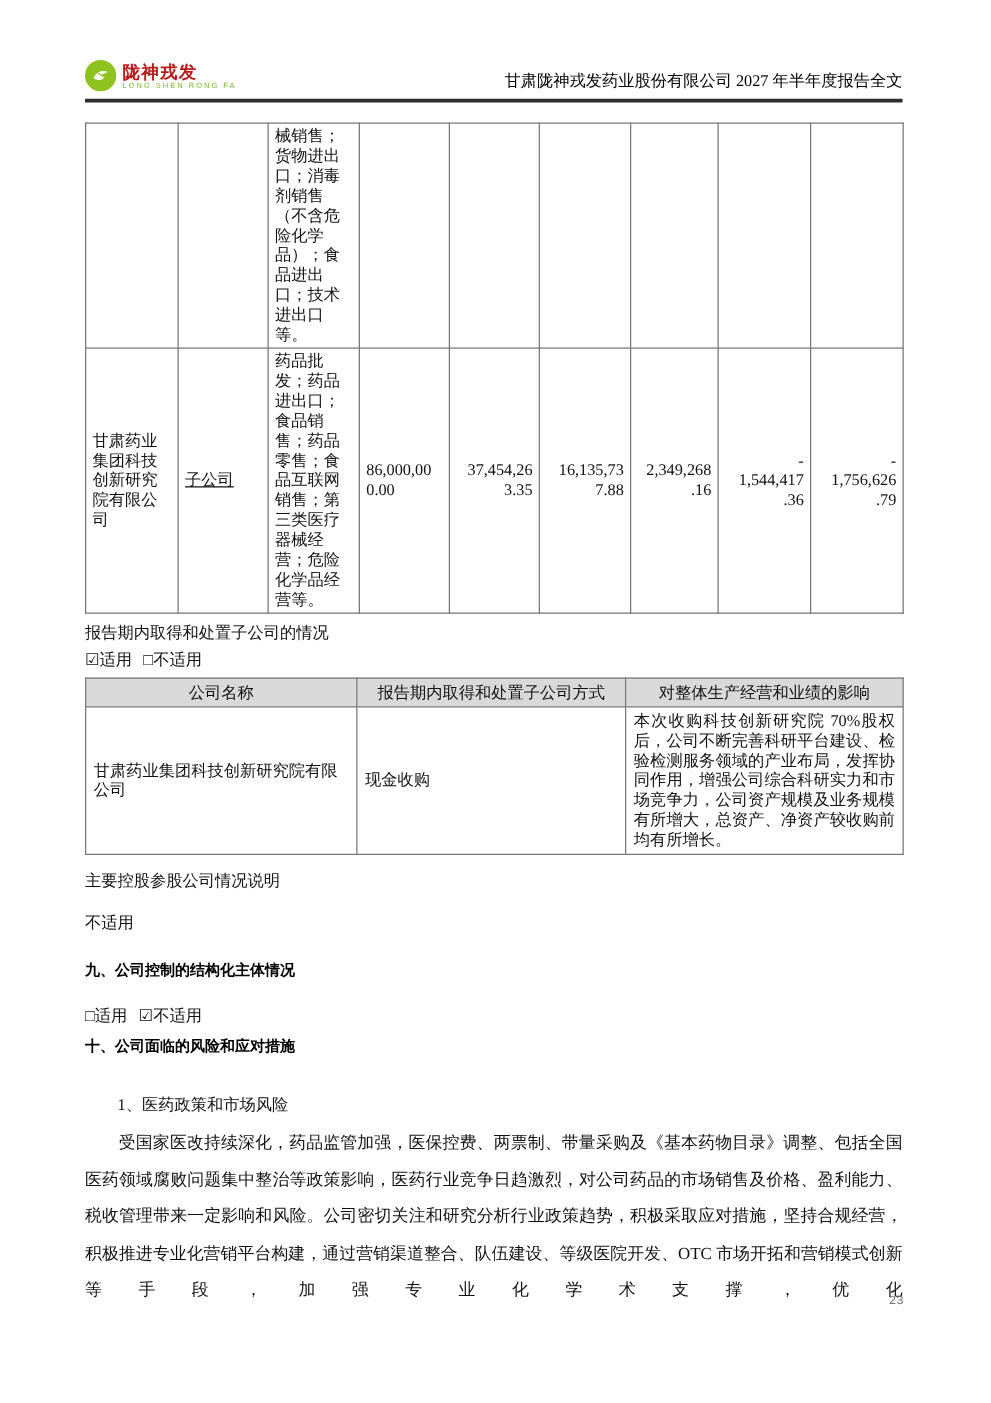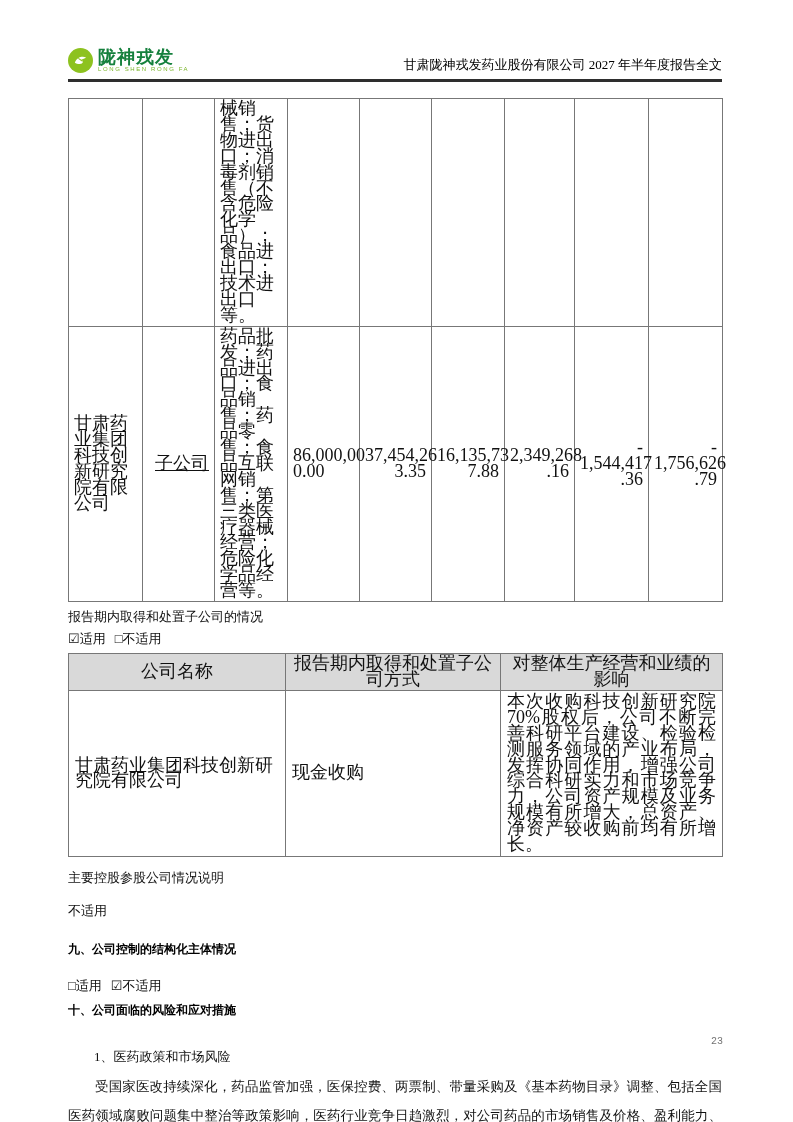--- a/index.html
+++ b/index.html
@@ -9,34 +9,34 @@
     font-family:"Liberation Serif","DejaVu Serif",serif;
     color:#111; overflow:hidden;
   }
   .content { position:absolute; left:68px; top:48px; width:654px; }
 
   
   .header { display:flex; justify-content:space-between; align-items:flex-end; }
   .logo { display:flex; align-items:center; gap:5px; }
   .logo-circle { width:25px; height:25px; border-radius:50%; background:#8dc21f;
     display:flex; align-items:center; justify-content:center; flex:0 0 auto; }
-  .brand-cn { font-size:18px; font-weight:700; color:#15803d; letter-spacing:1px;
+  .brand-cn { font-size:14px; font-weight:700; color:#b91c1c; letter-spacing:1px;
     font-family:"Liberation Sans","DejaVu Sans",sans-serif; line-height:18px; }
   .brand-en { font-size:6px; color:#7ab52a; letter-spacing:1.6px; line-height:7px;
     font-family:"Liberation Sans","DejaVu Sans",sans-serif; }
   .doc-title { font-size:13px; color:#000; line-height:16px; }
   .rule { margin-top:6px; height:3px; background:#2e2e2e; }
 
   
   table { border-collapse:collapse; table-layout:fixed; width:654px; }
-  td, th { border:1px solid #777; font-size:18px; line-height:15.9px;
+  td, th { border:1px solid #777; font-size:13px; line-height:15.9px;
     vertical-align:middle; padding:2px 5px; font-weight:normal; }
   .t1 { margin-top:16px; }
   .t1 .cname { text-align:left; }
-  .t1 .ctype { text-align:right;text-decoration:underline; }
+  .t1 .ctype { text-align:left;text-decoration:underline; }
   .t1 .cscope { text-align:left; }
   .t1 .num { white-space:pre-line; }
   .t1 .n-left { text-align:left; }
   .t1 .n-right { text-align:right; }
   .t1 .r0 td { height:174px; }
   .t1 .r1 td { height:209px; }
 
   .t2 { margin-top:6px;padding-left:38px; }
   .t2 th { background:#d9d9d9; text-align:center; height:23px; padding:2px 4px; }
   .t2 td { height:108px; padding:3px 6px; }

